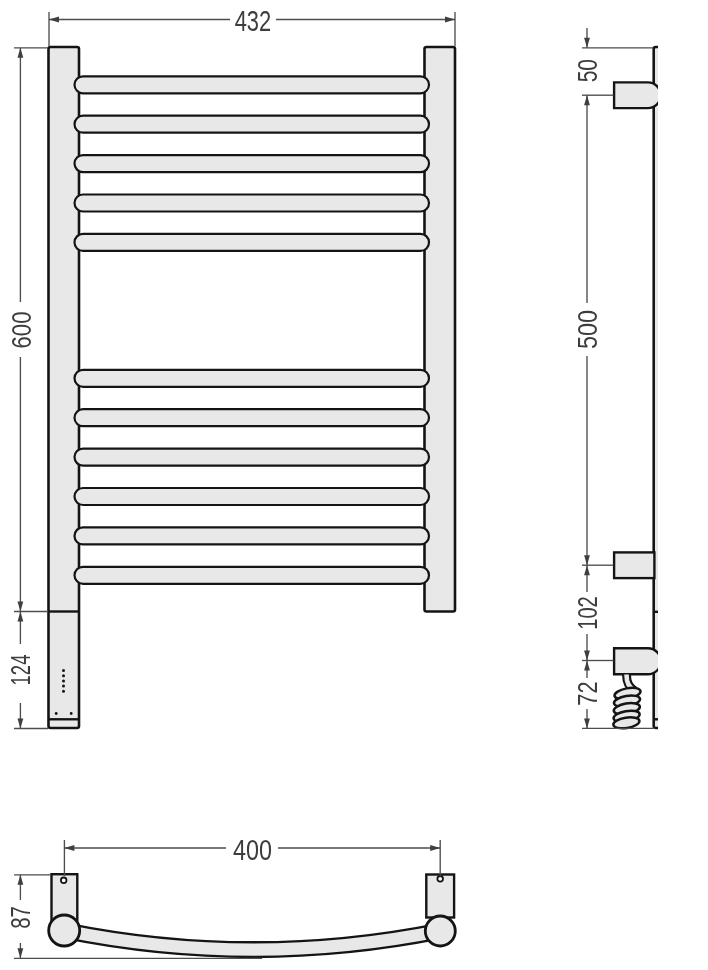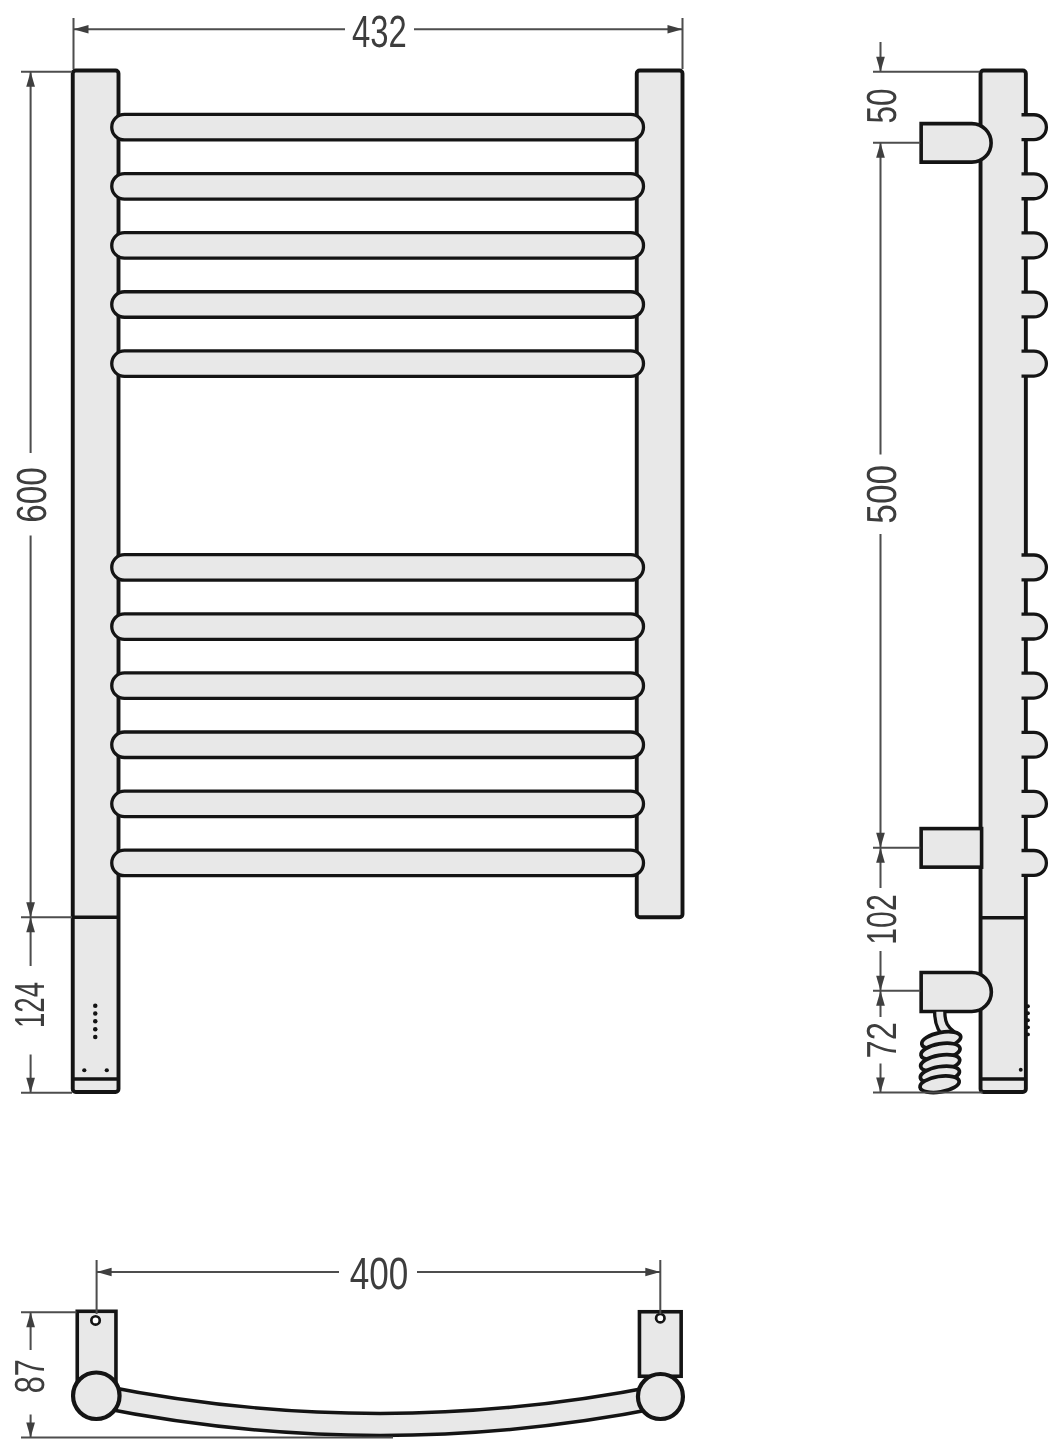--- a/index.html
+++ b/index.html
@@ -1,16 +1,16 @@
 <!DOCTYPE html>
 <html><head>
 <meta charset="utf-8">
 <style>
   html,body{margin:0;padding:0;background:#ffffff;}
-  #page{width:708px;height:970px;position:relative;background:#be185d;overflow:hidden;}
+  #page{width:658px;height:970px;position:relative;background:#be185d;overflow:hidden;}
   svg{display:block;}
   text{font-family:"Liberation Sans",sans-serif;fill:#3d3d3d;}
 </style>
 </head>
 <body>
 <div id="page">
 <svg width="708" height="970" viewBox="0 0 708 970">
   <defs></defs>
 
   <rect x="0" y="0" width="708" height="970" fill="#ffffff"></rect>

